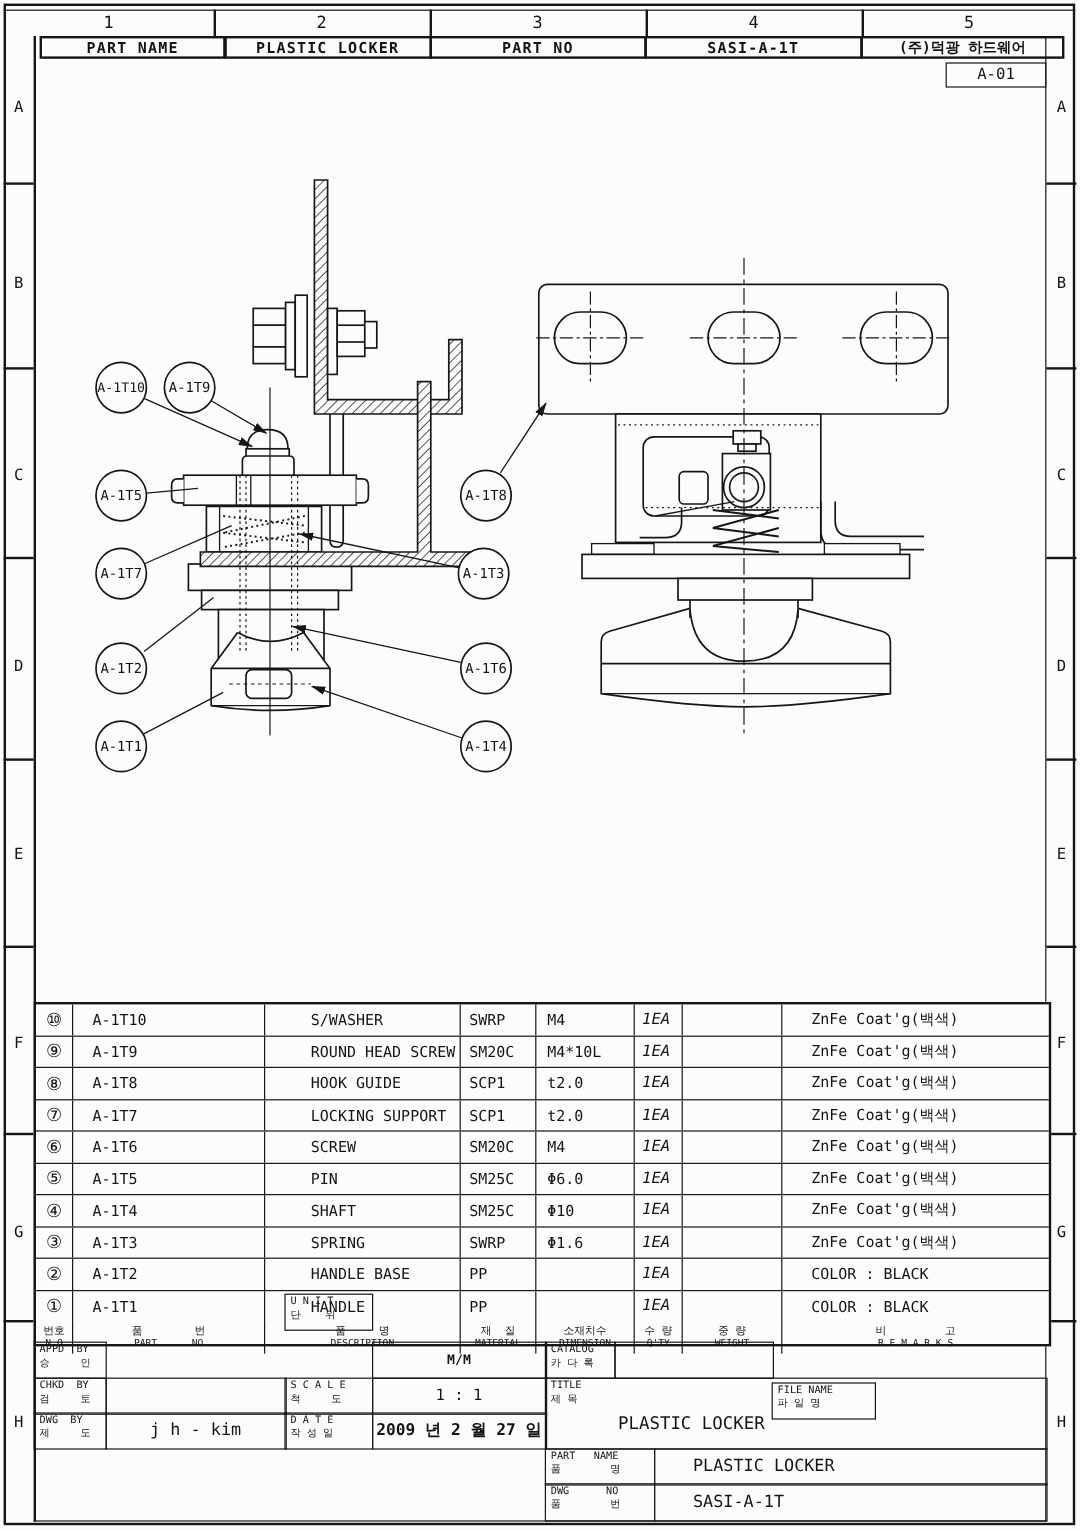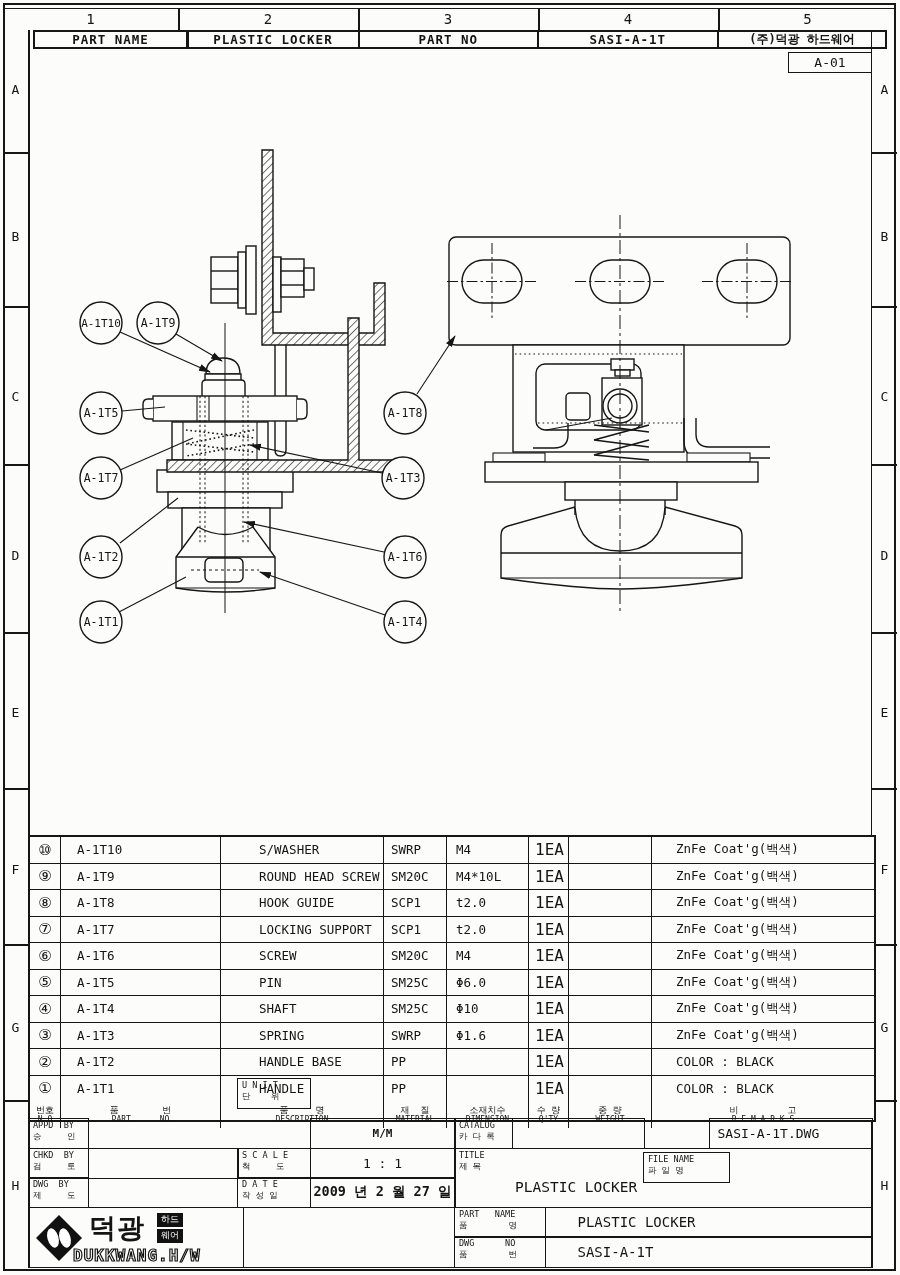--- a/index.html
+++ b/index.html
@@ -19,21 +19,21 @@
   .prow{display:grid;grid-template-columns:31px 160px 163px 63px 82px 40px 83px auto;height:25.5px;border-bottom:1.6px solid #161616;}
   .prow:last-child{border-bottom:none;}
   .prow.hdr{height:27.4px;}
   .pc{border-right:1.6px solid #161616;display:flex;align-items:center;font-size:12.5px;white-space:pre;overflow:hidden;}
   .pc:last-child{border-right:none;}
   .pc.cno{justify-content:center;font-family:"DejaVu Sans",sans-serif;font-size:15px;}
   .pc.cpn{padding-left:16px;}
   .pc.cds{padding-left:38px;}
   .pc.cmt{padding-left:7px;}
   .pc.cdm{padding-left:9px;}
-  .pc.cqt{padding-left:6px;font-size:16px;}
+  .pc.cqt{padding-left:6px;font-size:13px;font-style:italic;}
   .pc.crm{padding-left:24px;}
   .hcell{flex-direction:column;justify-content:center;line-height:1.2;text-align:center;padding:0!important;}
   .hcell .kr{font-size:9px;}
   .hcell .en{font-size:8px;}
   svg text{font-family:"DejaVu Sans Mono","Liberation Mono",monospace;}
   .stroke-logo{color:#fff;-webkit-text-stroke:1.2px #111;font-weight:bold;letter-spacing:1px;}
 </style>
 </head>
 <body>
 
@@ -389,43 +389,32 @@
   <div class="cell lblcell" style="left:28px;top:1118px;width:61px;height:31px;"><span>APPD  BY</span><br><span>승     인</span></div>
   <div class="cell lblcell" style="left:237px;top:1078px;width:74px;height:31px;"><span>U N I T</span><br><span>단    위</span></div>
   <div class="cell flexc valcell" style="left:309.5px;top:1118px;width:146px;height:31px;font-size:11px;font-weight:bold;">M/M</div>
 
   <div class="cell lblcell" style="left:28px;top:1147.5px;width:61px;height:31px;"><span>CHKD  BY</span><br><span>검     토</span></div>
   <div class="cell flexc valcell" style="left:87.5px;top:1147.5px;width:151px;height:31px;"></div>
   <div class="cell lblcell" style="left:237px;top:1147.5px;width:74px;height:31px;"><span>S C A L E</span><br><span>척     도</span></div>
   <div class="cell flexc valcell" style="left:309.5px;top:1147.5px;width:146px;height:31px;">1 : 1</div>
 
   <div class="cell lblcell" style="left:28px;top:1177px;width:61px;height:30.5px;"><span>DWG  BY</span><br><span>제     도</span></div>
+  <div class="cell flexc valcell" style="left:87.5px;top:1177px;width:151px;height:30.5px;font-size:14px;">j h - kim</div>
   <div class="cell lblcell" style="left:237px;top:1177px;width:74px;height:30.5px;"><span>D A T E</span><br><span>작 성 일</span></div>
   <div class="cell flexc valcell" style="left:309.5px;top:1177px;width:146px;height:30.5px;font-size:13.5px;white-space:pre;font-weight:bold;">2009 년 2 월 27 일</div>
 
   <div class="cell lblcell" style="left:454px;top:1118px;width:59px;height:31px;"><span>CATALOG</span><br><span>카 다 록</span></div>
   <div class="cell flexc valcell" style="left:511.5px;top:1118px;width:133px;height:31px;"></div>
   <div class="cell lblcell" style="left:643px;top:1118px;width:87px;height:31px;margin-top:34px;"><span>FILE NAME</span><br><span>파 일 명</span></div>
-  <div class="cell valcell" style="left:708.5px;top:1118px;width:164px;height:31px;display:flex;align-items:center;padding-left:8px;font-size:13px;">SASI-A-1T.DWG</div>
 
   <div class="cell" style="left:454px;top:1147.5px;width:418.5px;height:60px;">
     <div class="lblcell" style="position:absolute;left:0;top:0;"><span>TITLE</span><br><span>제 목</span></div>
     <div style="position:absolute;left:60px;top:30px;font-size:14.5px;">PLASTIC LOCKER</div>
   </div>
 
-  <div class="cell" style="left:28px;top:1206.5px;width:216px;height:61.5px;">
-    <svg width="48" height="48" style="position:absolute;left:6px;top:6px;">
-      <path d="M24,1 L47,24 L24,47 L1,24 Z" fill="#111"></path>
-      <ellipse cx="18" cy="24" rx="5.5" ry="10" fill="#fff" transform="rotate(-16 18 24)"></ellipse>
-      <ellipse cx="30" cy="24" rx="5.5" ry="10" fill="#fff" transform="rotate(-16 30 24)"></ellipse>
-    </svg>
-    <div style="position:absolute;left:60px;top:2px;font-size:27px;font-weight:bold;letter-spacing:1px;">덕광</div>
-    <div style="position:absolute;left:128px;top:5px;width:26px;height:14px;background:#111;color:#fff;font-size:9px;display:flex;align-items:center;justify-content:center;">하드</div>
-    <div style="position:absolute;left:128px;top:21px;width:26px;height:14px;background:#111;color:#fff;font-size:9px;display:flex;align-items:center;justify-content:center;">웨어</div>
-    <div class="stroke-logo" style="position:absolute;left:44px;top:38px;font-size:16px;">DUKKWANG.H/W</div>
-  </div>
 
   <div class="cell lblcell" style="left:454px;top:1206.5px;width:92px;height:31px;"><span>PART   NAME</span><br><span>품        명</span></div>
   <div class="cell" style="left:544.5px;top:1206.5px;width:328px;height:31px;display:flex;align-items:center;padding-left:32px;font-size:14px;">PLASTIC LOCKER</div>
   <div class="cell lblcell" style="left:454px;top:1236px;width:92px;height:32px;"><span>DWG      NO</span><br><span>품        번</span></div>
   <div class="cell" style="left:544.5px;top:1236px;width:328px;height:32px;display:flex;align-items:center;padding-left:32px;font-size:14px;">SASI-A-1T</div>
 
 </div>
 
 </body></html>

